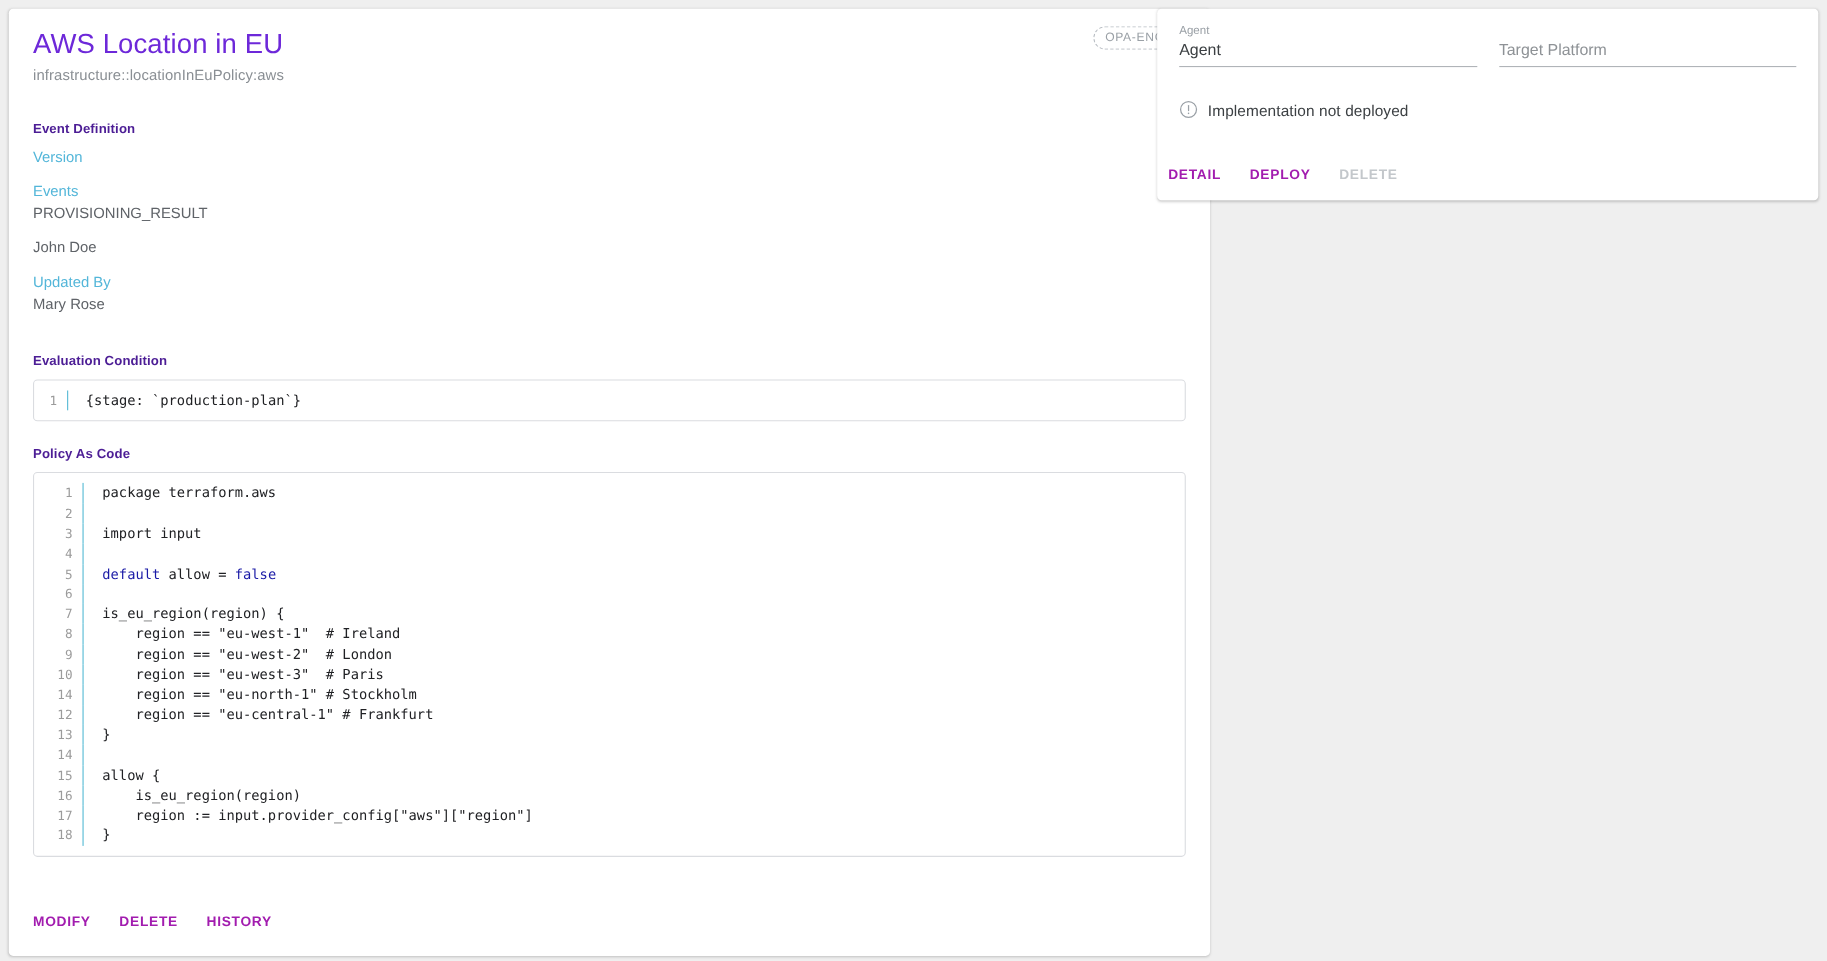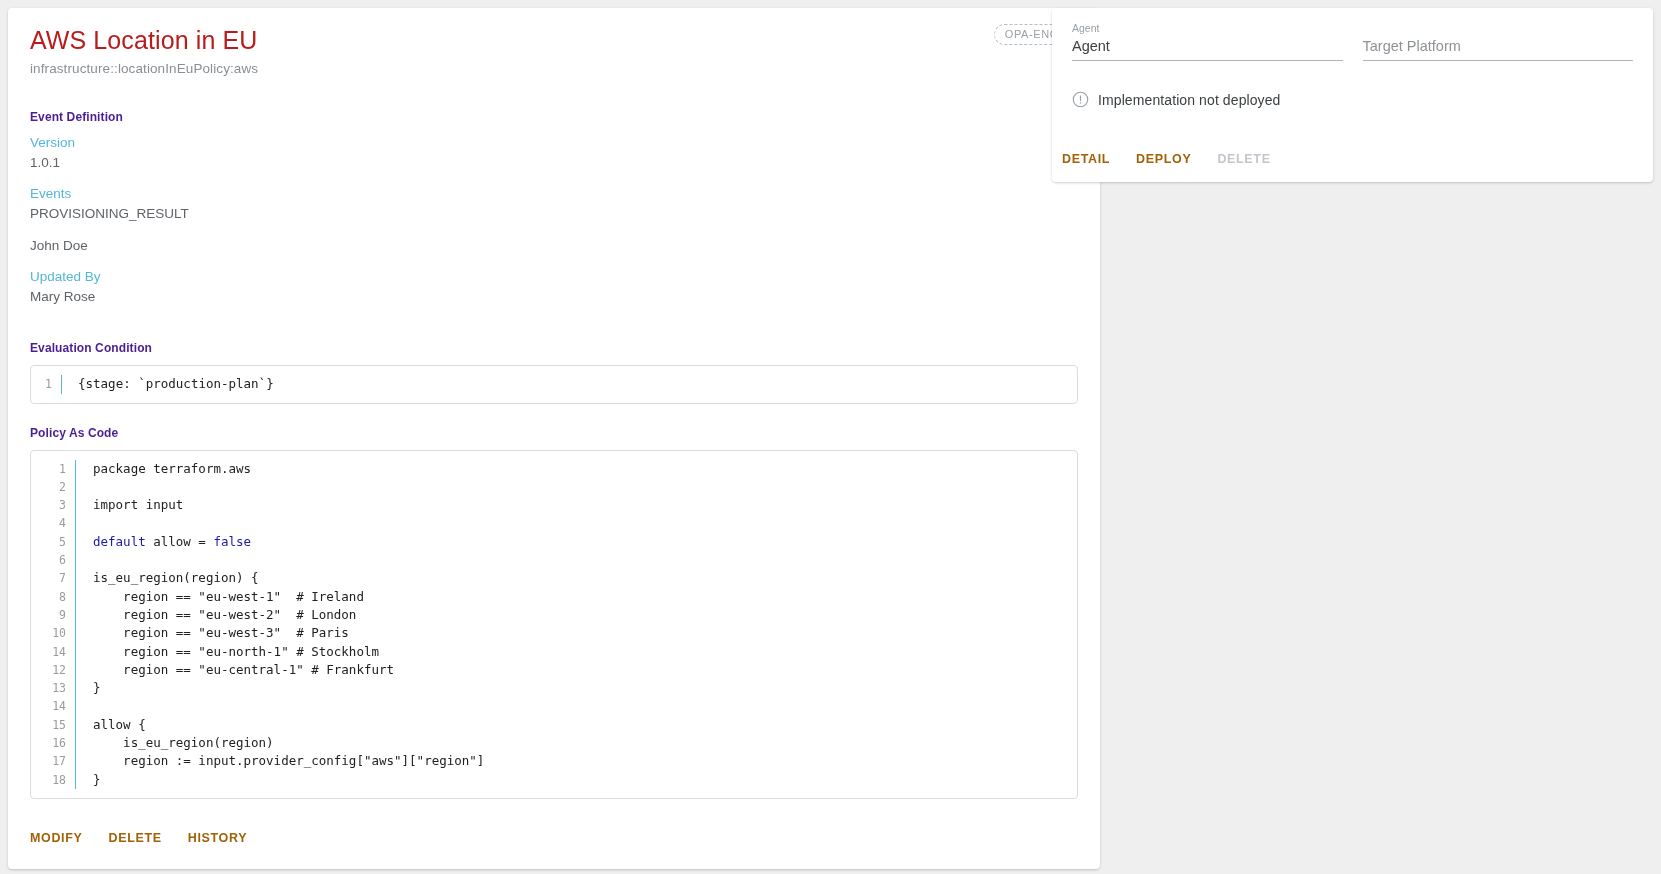--- a/index.html
+++ b/index.html
@@ -20,21 +20,21 @@
     background: #ffffff;
     border-radius: 4px;
     box-shadow: 0 1px 3px rgba(0,0,0,0.12), 0 1px 2px rgba(0,0,0,0.08);
     overflow: hidden;
   }
   .main-inner { padding: 18px 22px 0 22px; position: relative; height: 100%; }
 
   .page-title {
     font-size: 25px;
     font-weight: 400;
-    color: #b91c1c;
+    color: #6d28d9;
     letter-spacing: 0.1px;
     margin: 0 0 6px 0;
     line-height: 1.15;
   }
   .page-subtitle {
     font-size: 13.5px;
     color: #8a8f94;
     margin: 0 0 34px 0;
     letter-spacing: 0.1px;
   }
@@ -119,21 +119,21 @@
   .card-actions {
     position: absolute;
     left: 22px; bottom: 18px;
     display: flex;
     gap: 0;
   }
   .act-btn {
     font-size: 12.5px;
     font-weight: bold;
     letter-spacing: 0.65px;
-    color: #a16207;
+    color: #a21caf;
     background: transparent;
     border: none;
     padding: 6px 10px;
     margin-right: 6px;
     cursor: pointer;
     font-family: "Liberation Sans", sans-serif;
   }
   .act-btn:first-child { margin-left: -10px; }
   .act-btn.disabled { color: #c3c7cb; cursor: default; }
 
@@ -204,21 +204,20 @@
 
       <div class="badge-engine">OPA-ENGINE</div>
 
       <h1 class="page-title">AWS Location in EU</h1>
       <div class="page-subtitle">infrastructure::locationInEuPolicy:aws</div>
 
       <div class="section-title">Event Definition</div>
 
       <div class="field-row">
         <div class="field-label">Version</div>
-        <div class="field-value">1.0.1</div>
       </div>
       <div class="field-row">
         <div class="field-label">Events</div>
         <div class="field-value">PROVISIONING_RESULT</div>
       </div>
       <div class="field-row">
         <div class="field-value">John Doe</div>
       </div>
       <div class="field-row">
         <div class="field-label">Updated By</div>

